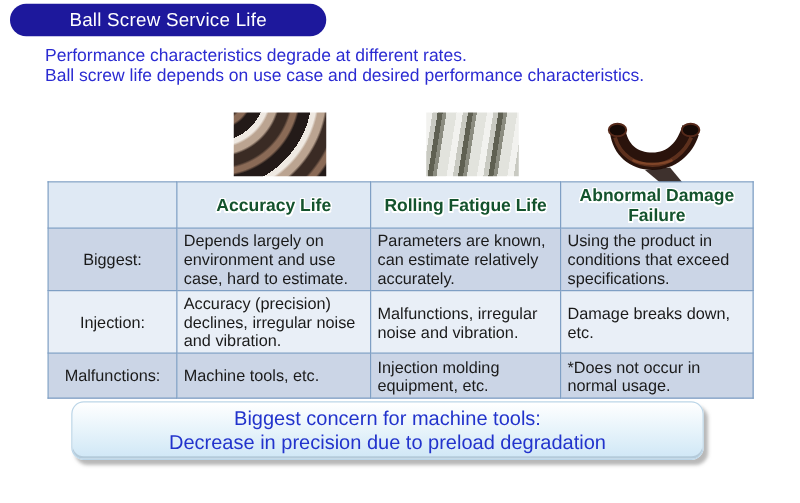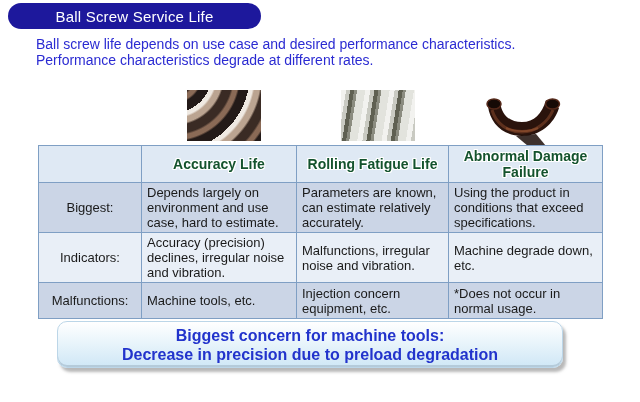--- a/index.html
+++ b/index.html
@@ -71,35 +71,35 @@
   .row-applications td { height:36px; }
 
   
   .banner {
     position:absolute; left:57px; top:321px; width:506px; height:47px;
     border-radius:10px;
     background:linear-gradient(to bottom, #ffffff 0%, #eef7fc 35%, #cfe7f6 100%);
     border:1px solid #bcd6e8;
     box-shadow:3px 4px 3px rgba(125,125,125,.55), inset 0 -2px 0 rgba(130,150,165,.35);
     display:flex; flex-direction:column; align-items:center; justify-content:center;
-    color:#2233cc; font-size:16px; line-height:19px; text-align:center;font-weight:bold;
+    color:#2233cc; font-size:16px; line-height:19px; text-align:center;
   }
 </style>
 </head>
 <body>
 
 <div class="stage">
 
   <div class="title-pill">
     <span>Ball Screw Service Life</span>
   </div>
 
   <div class="intro">
+    <div>Performance characteristics degrade at different rates.</div>
     <div>Ball screw life depends on use case and desired performance characteristics.</div>
-    <div>Performance characteristics degrade at different rates.</div>
   </div>
 
   <div class="photo photo-spiral"></div>
   <div class="photo photo-shaft"></div>
   <div class="photo photo-broken">
     <svg width="92" height="62" viewBox="0 0 92 62">
       <path d="M12 22 C14 40 28 52 46 52 C64 52 78 40 83 24 L70 16 C66 30 58 38 46 38 C34 38 26 32 24 18 Z" fill="#2a130c"></path>
       <ellipse cx="18" cy="20" rx="7" ry="5" fill="#160a06" stroke="#55291a" stroke-width="1.5"></ellipse>
       <ellipse cx="76.5" cy="20" rx="7" ry="5" fill="#160a06" stroke="#55291a" stroke-width="1.5"></ellipse>
       <path d="M16 26 C20 40 32 48 46 48 C60 48 72 38 77 26" fill="none" stroke="#7a4026" stroke-width="3" opacity="0.65"></path>
@@ -122,29 +122,29 @@
       <td><span class="head-label">Rolling Fatigue Life</span></td>
       <td><span class="head-label">Abnormal Damage Failure</span></td>
     </tr>
     <tr class="row-dark row-factors">
       <td class="rowlabel">Biggest:</td>
       <td class="cell">Depends largely on environment and use case, hard to estimate.</td>
       <td class="cell">Parameters are known, can estimate relatively accurately.</td>
       <td class="cell">Using the product in conditions that exceed specifications.</td>
     </tr>
     <tr class="row-light row-indicators">
-      <td class="rowlabel">Indicators:</td>
+      <td class="rowlabel">Injection:</td>
       <td class="cell">Accuracy (precision) declines, irregular noise and vibration.</td>
       <td class="cell">Malfunctions, irregular noise and vibration.</td>
-      <td class="cell">Machine degrade down, etc.</td>
+      <td class="cell">Damage breaks down, etc.</td>
     </tr>
     <tr class="row-dark row-applications">
       <td class="rowlabel">Malfunctions:</td>
       <td class="cell">Machine tools, etc.</td>
-      <td class="cell">Injection concern equipment, etc.</td>
+      <td class="cell">Injection molding equipment, etc.</td>
       <td class="cell">*Does not occur in normal usage.</td>
     </tr>
   </tbody>
     </table>
 
   <div class="banner">
     <div>Biggest concern for machine tools:</div>
     <div>Decrease in precision due to preload degradation</div>
   </div>
 

